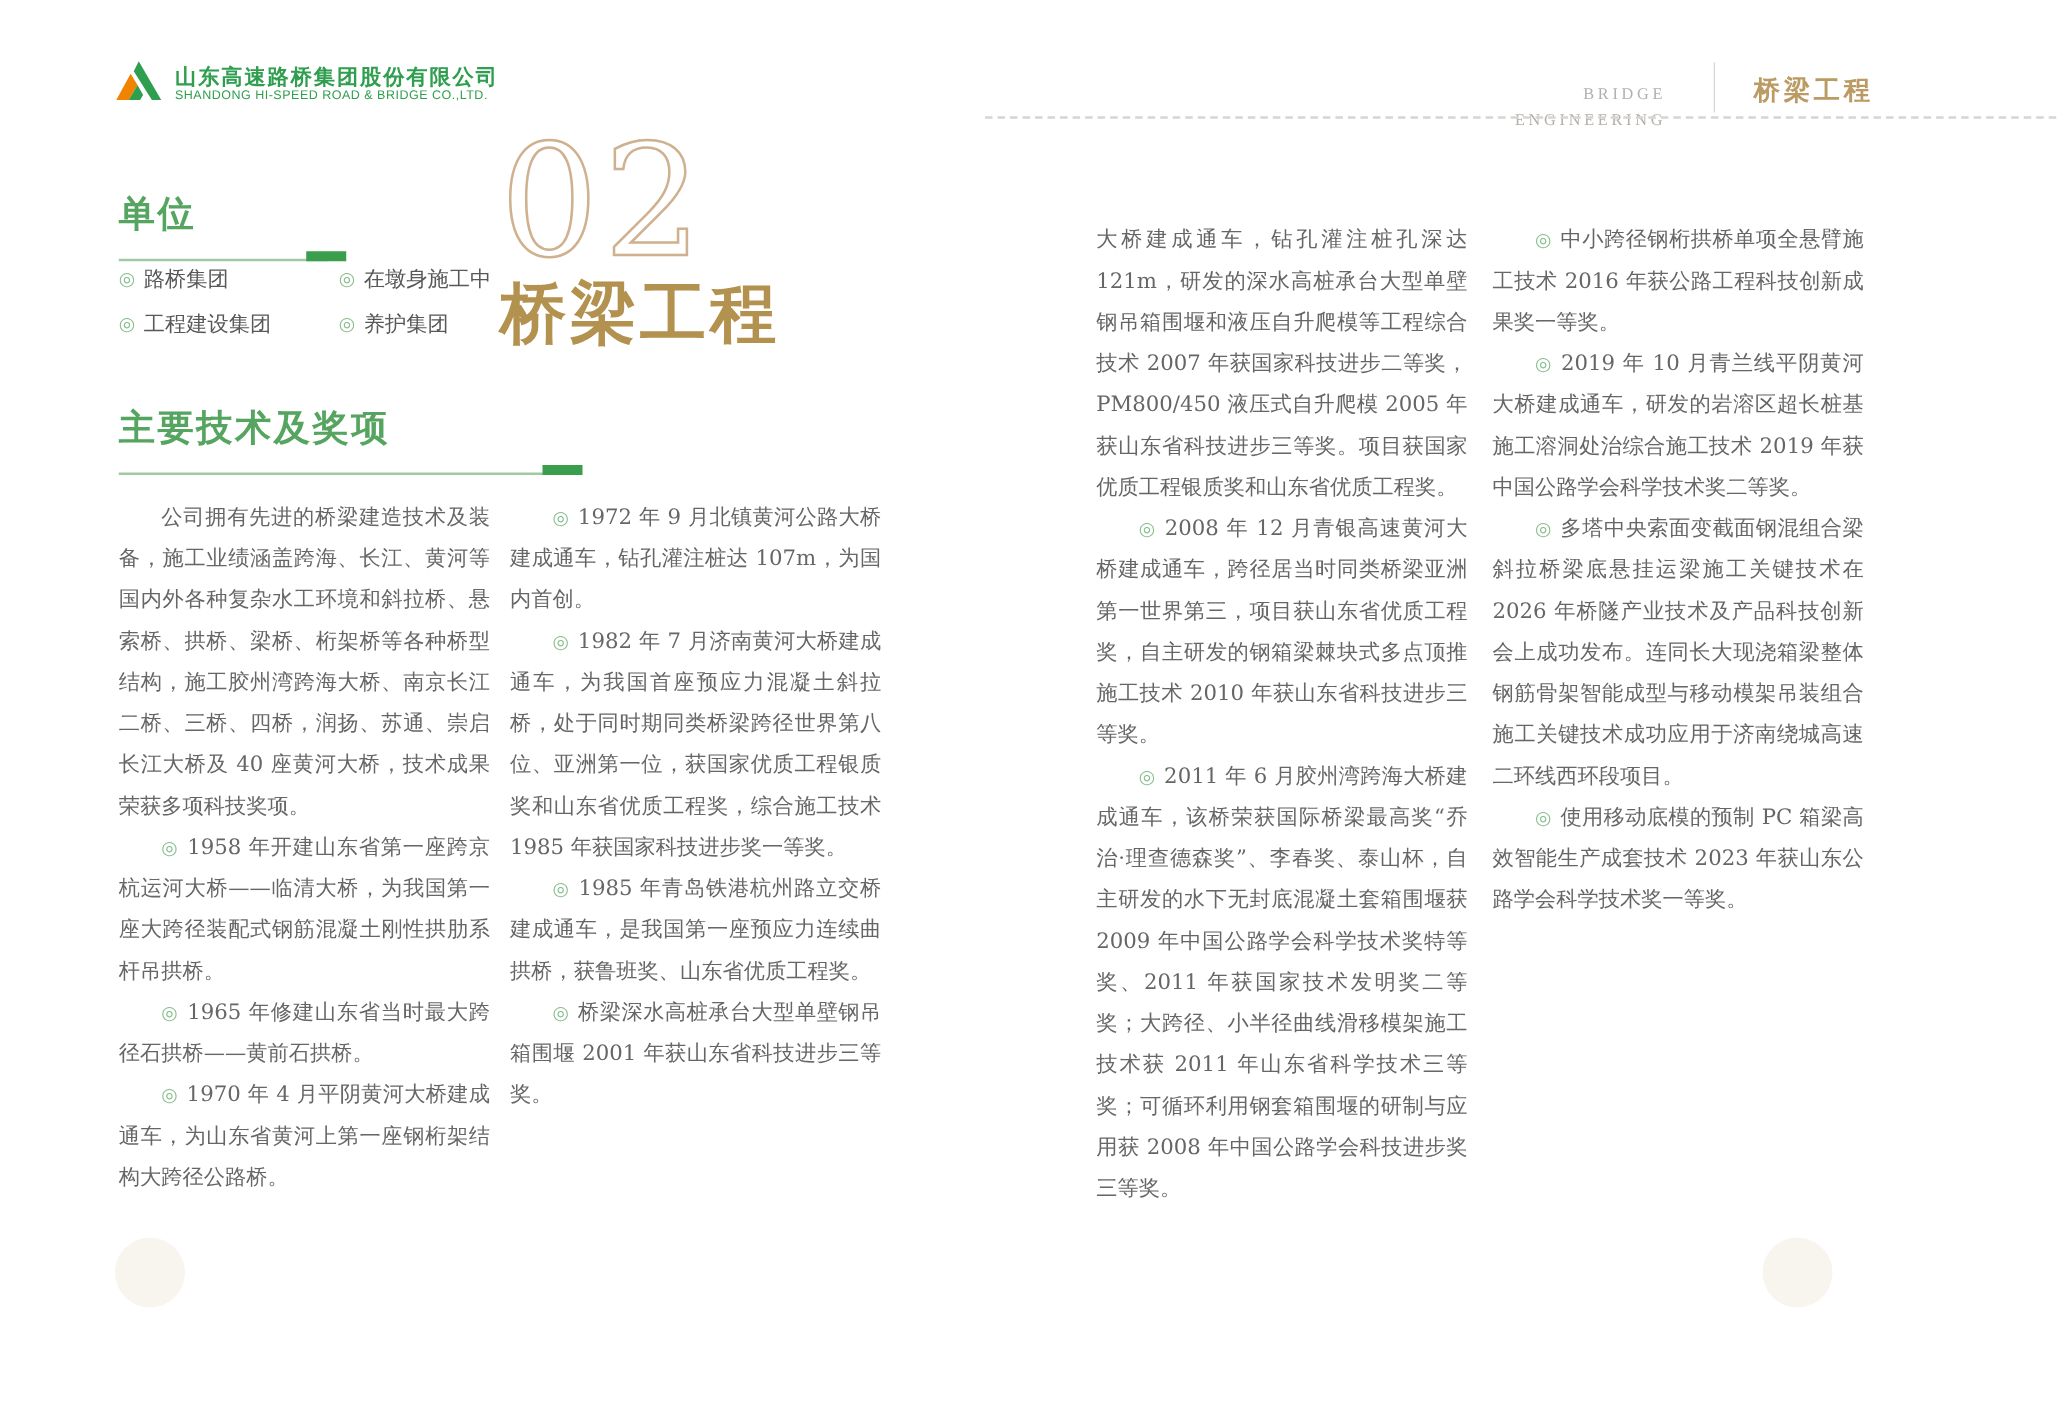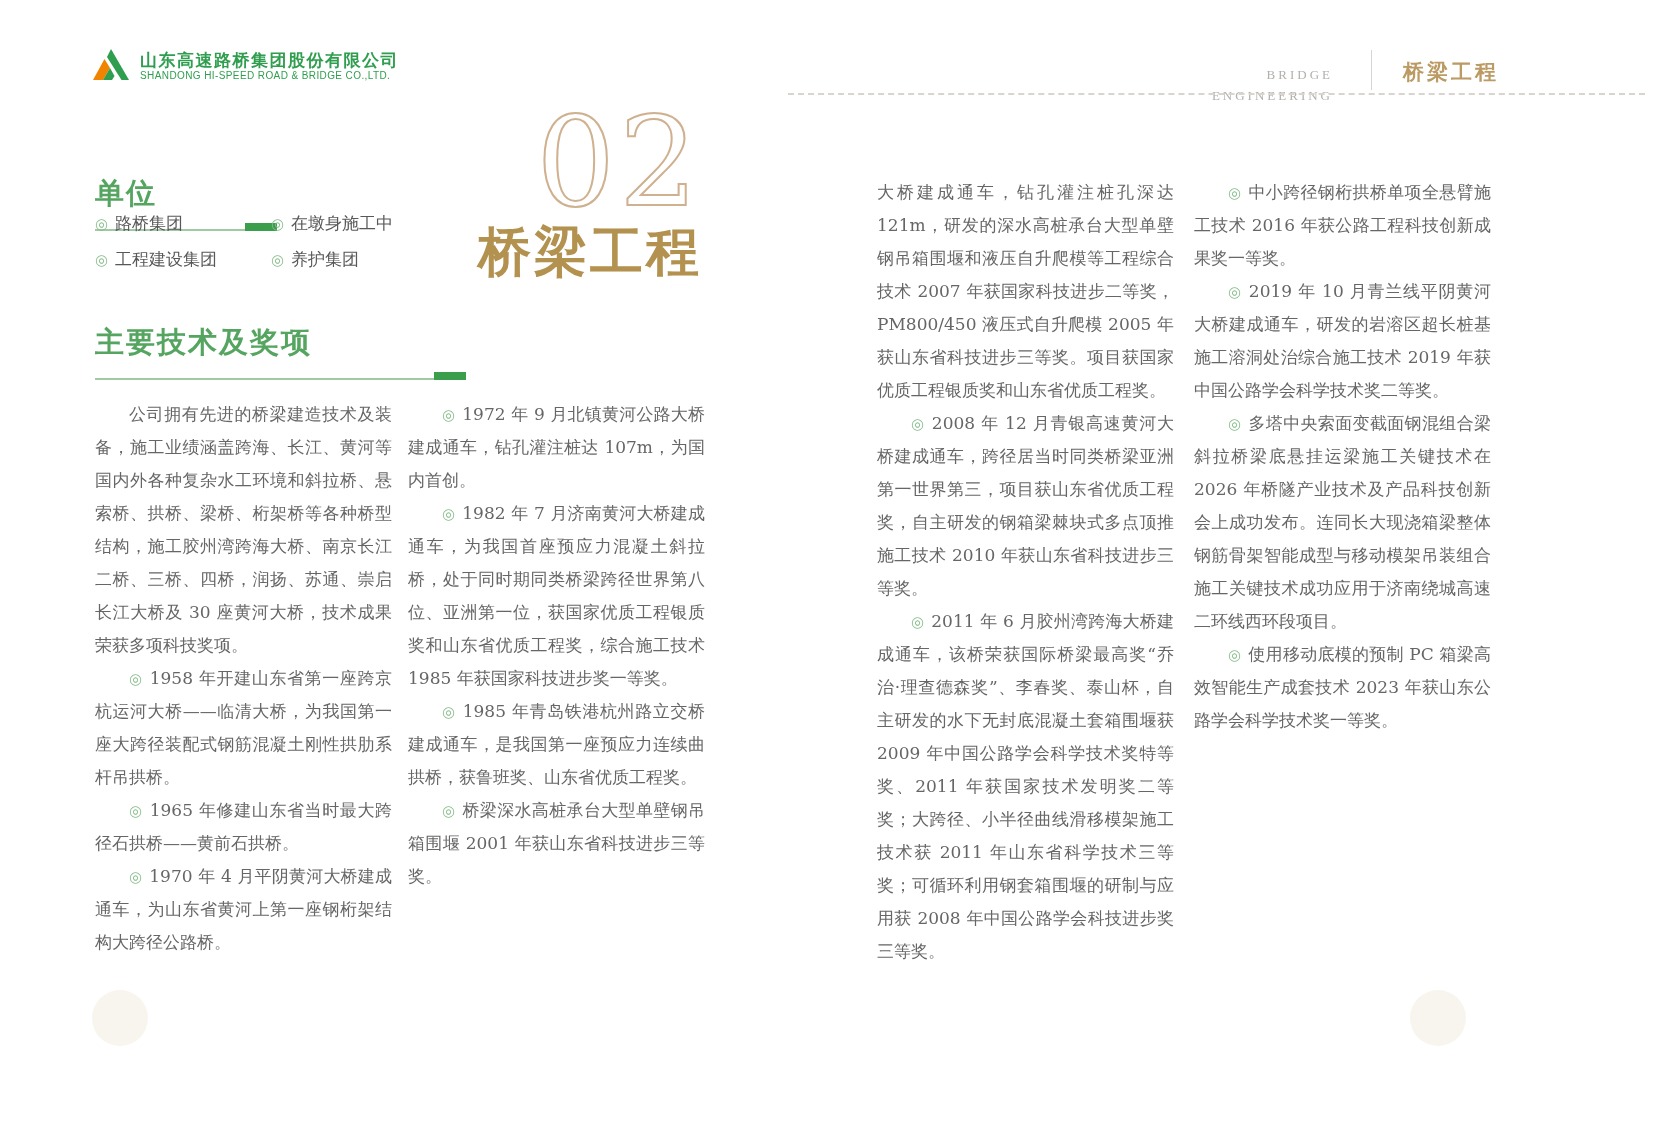--- a/index.html
+++ b/index.html
@@ -13,29 +13,29 @@
   .logo-text .cn{font-size:17px;font-weight:bold;color:#2f9e4e;letter-spacing:1.5px;line-height:19px;}
   .logo-text .en{font-size:10px;color:#2f9e4e;letter-spacing:0.4px;line-height:12px;}
   
   .hdr-en{position:absolute;left:1150px;top:50px;width:183px;text-align:right;
     font-family:"Liberation Serif","DejaVu Serif",serif;color:#b3b0ac;font-size:13px;
     letter-spacing:3px;line-height:21px;margin-top:14px;}
   .hdr-divider{position:absolute;left:1371px;top:50px;width:1px;height:40px;background:#d8d4cf;}
   .hdr-cn{position:absolute;left:1403px;top:58px;font-size:21px;font-weight:bold;color:#bb9a63;letter-spacing:3px;}
   .hdr-dash{position:absolute;left:788px;top:93px;width:857px;border-top:2px dashed #d8d4cf;}
   
-  .chapter{position:absolute;left:400px;top:108px;width:302px;text-align:right;}
+  .chapter{position:absolute;left:400px;top:108px;width:302px;text-align:left;}
   .chapter-num{
     font-family:"DejaVu Serif","Liberation Serif",serif;font-size:124px;line-height:108px;
     color:#ffffff;-webkit-text-fill-color:#ffffff;-webkit-text-stroke:2px #cfb190;letter-spacing:4px;
   }
   .chapter-title{margin-top:8px;font-size:53px;font-weight:900;color:#b3914f;letter-spacing:3px;line-height:56px;}
   
   .sec{position:absolute;left:95px;}
-  .sec-units{top:152px;width:168px;margin-top:22px;}
+  .sec-units{top:152px;width:168px;}
   .sec-tech{top:323px;width:357px;}
   .sec-title{font-size:29px;font-weight:bold;color:#55a560;letter-spacing:2px;}
   .sec-underline{position:relative;margin-top:8px;height:9px;}
   .u-thin{position:absolute;left:0;right:0;bottom:0;height:2px;background:#9ecba2;}
   .u-thick{position:absolute;right:-14px;bottom:0;width:32px;height:8px;background:#3a9e4d;}
   
   .units{position:absolute;left:95px;top:212px;width:330px;display:grid;
     grid-template-columns:176px 1fr;grid-row-gap:13px;}
   .unit-item{display:flex;align-items:center;font-size:17px;color:#595757;}
   .dot{color:#86bd8b;font-size:15px;margin-right:7px;line-height:1;}
@@ -113,21 +113,21 @@
 
   <div class="sec sec-tech">
     <div class="sec-title">主要技术及奖项</div>
     <div class="sec-underline">
       <div class="u-thin"></div>
       <div class="u-thick"></div>
     </div>
   </div>
 
   <div class="bodytext left-body">
-    <p class="para indent"><span>公司拥有先进的桥梁建造技术及装备，施工业绩涵盖跨海、长江、黄河等国内外各种复杂水工环境和斜拉桥、悬索桥、拱桥、梁桥、桁架桥等各种桥型结构，施工胶州湾跨海大桥、南京长江二桥、三桥、四桥，润扬、苏通、崇启长江大桥及 30 座黄河大桥，技术成果荣获多项科技奖项。</span></p>
+    <p class="para indent"><span>公司拥有先进的桥梁建造技术及装备，施工业绩涵盖跨海、长江、黄河等国内外各种复杂水工环境和斜拉桥、悬索桥、拱桥、梁桥、桁架桥等各种桥型结构，施工胶州湾跨海大桥、南京长江二桥、三桥、四桥，润扬、苏通、崇启长江大桥及 40 座黄河大桥，技术成果荣获多项科技奖项。</span></p>
     <p class="para indent"><span class="dot">◎</span><span>1958 年开建山东省第一座跨京杭运河大桥——临清大桥，为我国第一座大跨径装配式钢筋混凝土刚性拱肋系杆吊拱桥。</span></p>
     <p class="para indent"><span class="dot">◎</span><span>1965 年修建山东省当时最大跨径石拱桥——黄前石拱桥。</span></p>
     <p class="para indent"><span class="dot">◎</span><span>1970 年 4 月平阴黄河大桥建成通车，为山东省黄河上第一座钢桁架结构大跨径公路桥。</span></p>
     <p class="para indent"><span class="dot">◎</span><span>1972 年 9 月北镇黄河公路大桥建成通车，钻孔灌注桩达 107m，为国内首创。</span></p>
     <p class="para indent"><span class="dot">◎</span><span>1982 年 7 月济南黄河大桥建成通车，为我国首座预应力混凝土斜拉桥，处于同时期同类桥梁跨径世界第八位、亚洲第一位，获国家优质工程银质奖和山东省优质工程奖，综合施工技术 1985 年获国家科技进步奖一等奖。</span></p>
     <p class="para indent"><span class="dot">◎</span><span>1985 年青岛铁港杭州路立交桥建成通车，是我国第一座预应力连续曲拱桥，获鲁班奖、山东省优质工程奖。</span></p>
     <p class="para indent"><span class="dot">◎</span><span>桥梁深水高桩承台大型单壁钢吊箱围堰 2001 年获山东省科技进步三等奖。</span></p>
 
   </div>
 

